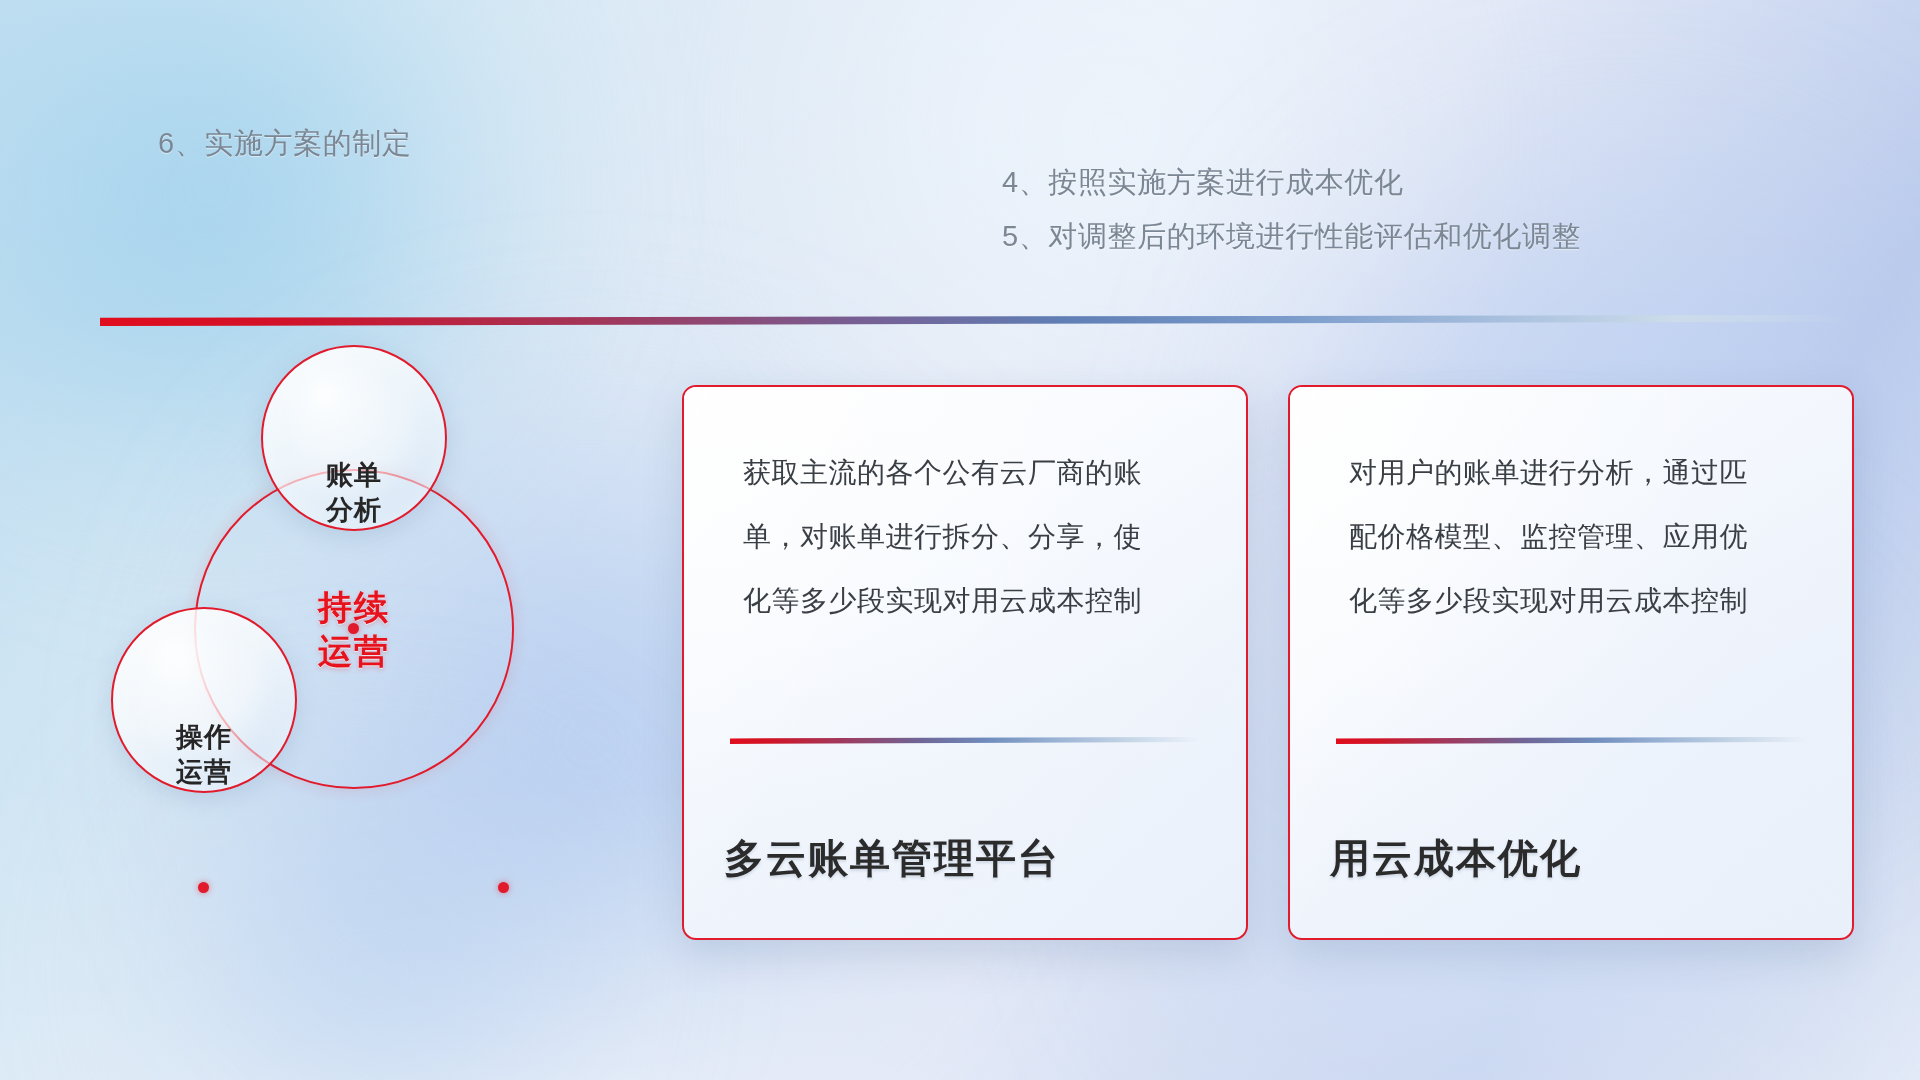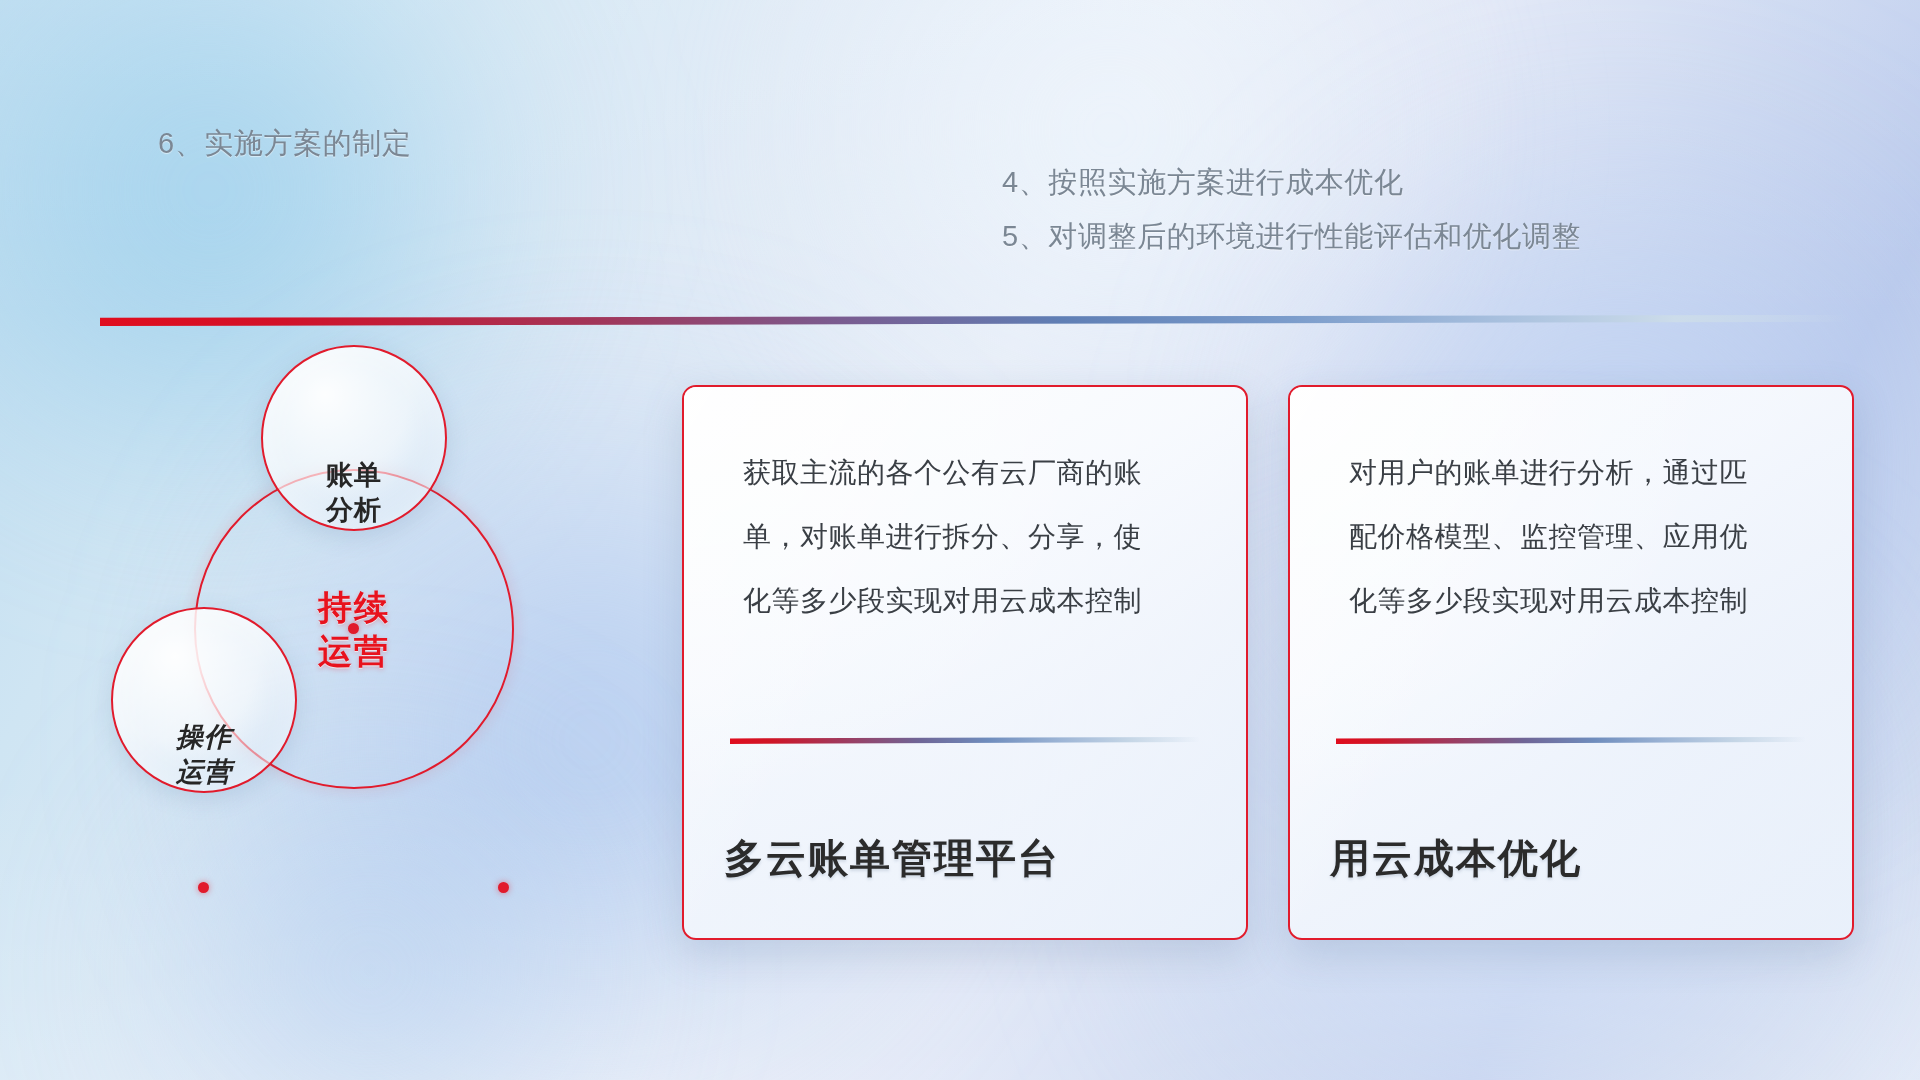--- a/index.html
+++ b/index.html
@@ -77,21 +77,21 @@
   #venn { position: absolute; left: 95px; top: 345px; width: 520px; height: 600px; }
   .v-circle {
     position: absolute; border-radius: 50%;
     border: 2px solid #e11b2c;
     background:
       radial-gradient(circle at 34% 26%, rgba(255,255,255,.96), rgba(255,255,255,.66) 46%, rgba(226,238,250,.42) 76%, rgba(214,230,248,.26) 100%);
     box-shadow: 0 6px 22px rgba(90,120,160,.18), inset 0 0 34px rgba(255,255,255,.6);
     display: flex; align-items: flex-end; justify-content: center;
   }
   .v-top   { width: 186px; height: 186px; left: 166px; top: 0px; }
-  .v-left  { width: 186px; height: 186px; left: 16px;  top: 262px; font-style: italic; }
+  .v-left  { width: 186px; height: 186px; left: 16px;  top: 262px; }
   .v-right { width: 186px; height: 186px; left: 316px; top: 262px; }
   .v-label {
     text-align: center; color: #262626; font-size: 27px; font-weight: 700;
     line-height: 1.32; letter-spacing: 1px; z-index: 4;
   }
   .v-ring {
     position: absolute; left: 99px; top: 124px; width: 320px; height: 320px;
     border-radius: 50%; border: 2.2px solid #e11b2c;
     box-shadow: 0 0 16px rgba(225,27,44,.14);
   }

